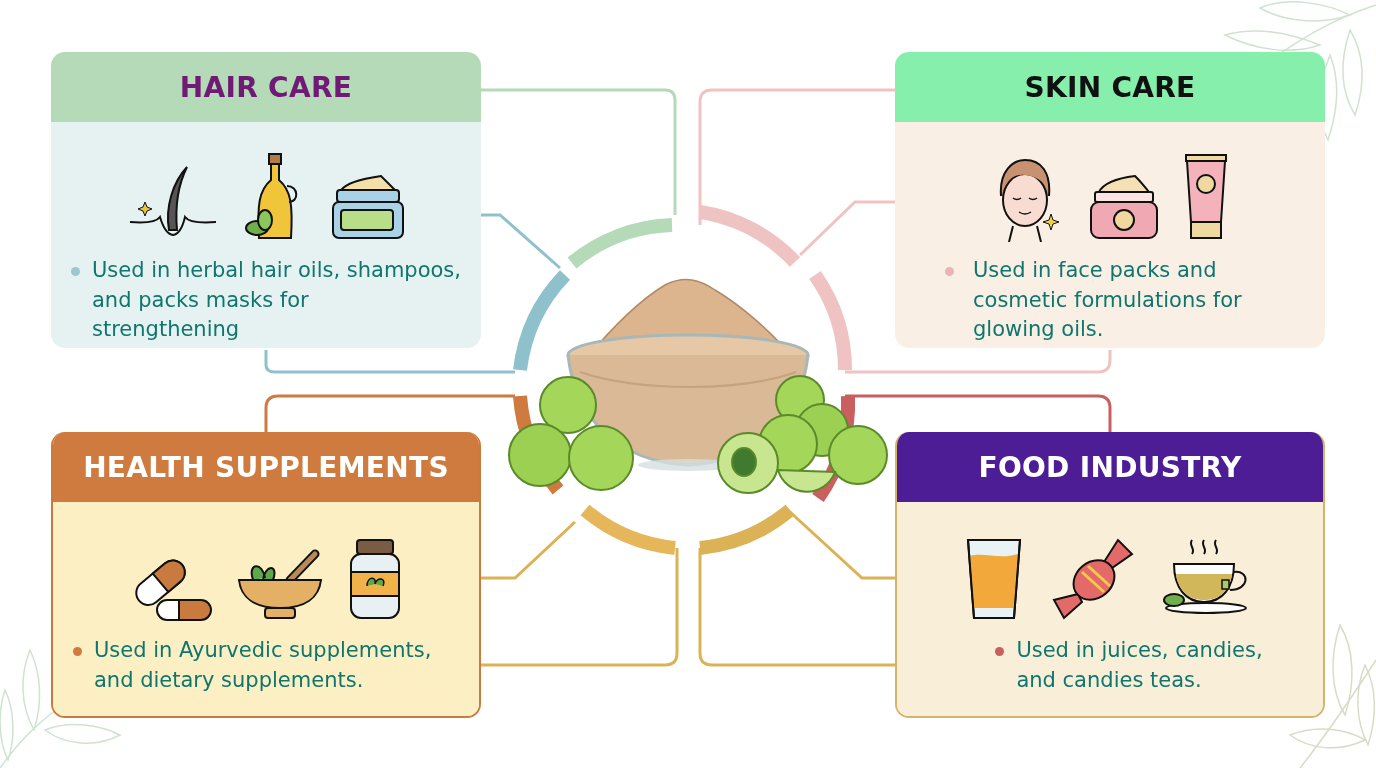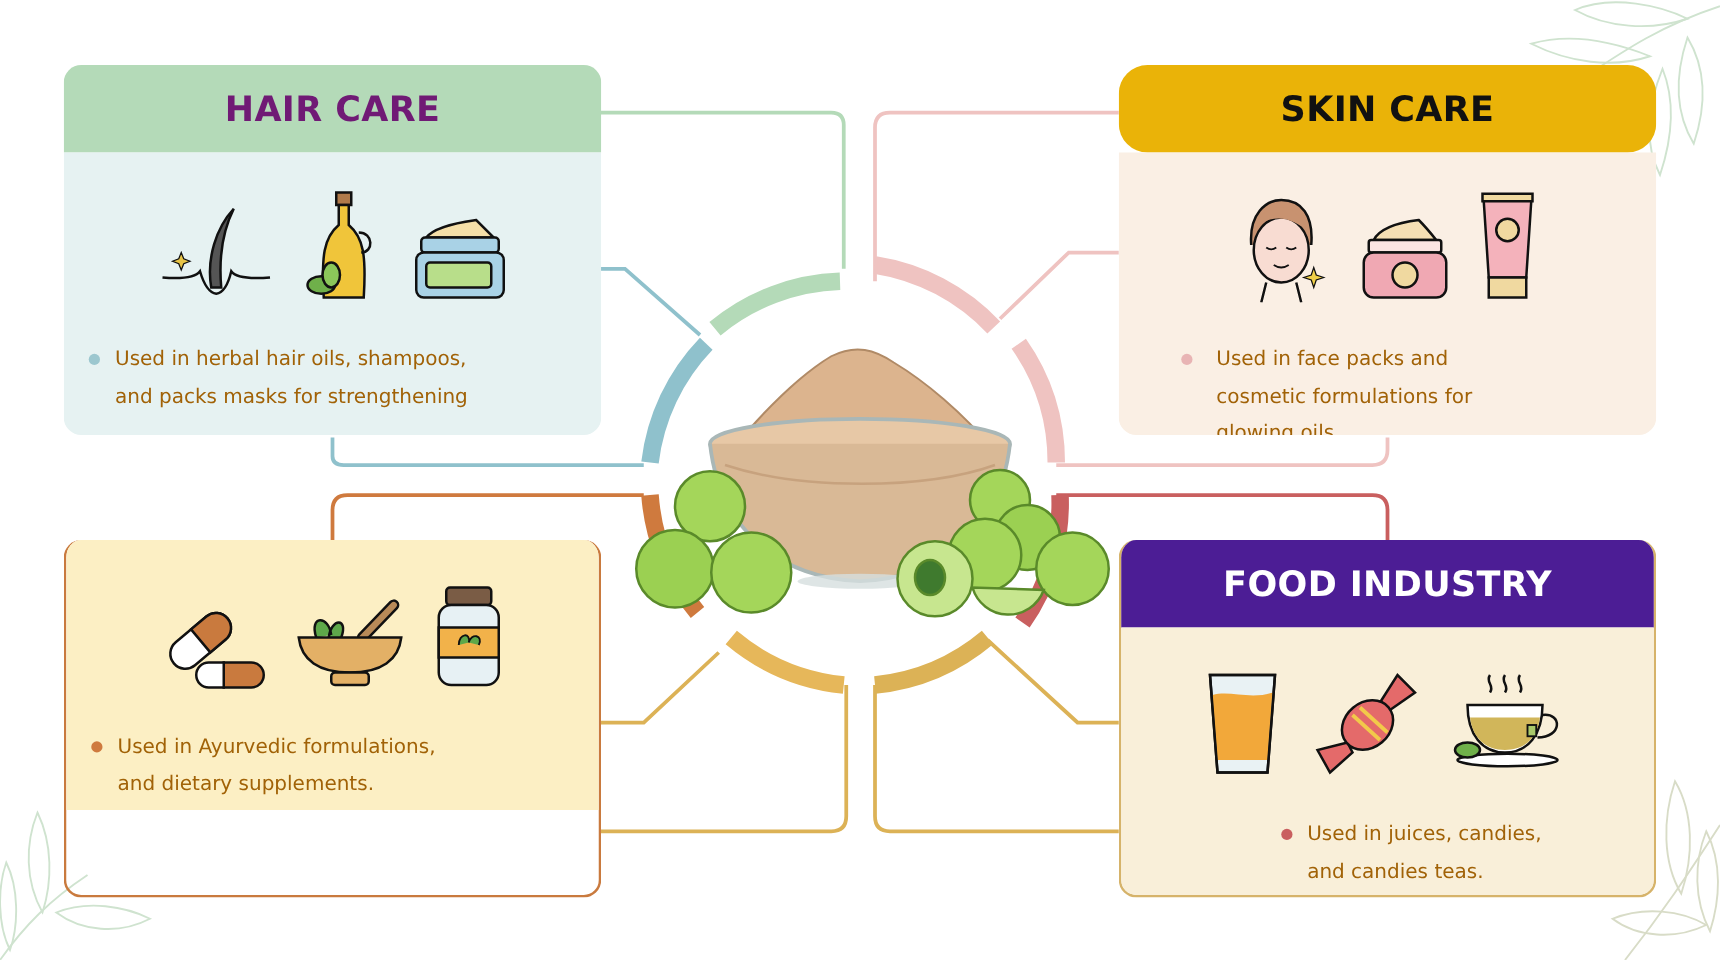--- a/index.html
+++ b/index.html
@@ -23,32 +23,32 @@
     letter-spacing: 0.3px;
   }
   .card-body { position: relative; padding: 0 20px; }
   .icon-row {
     display: flex; justify-content: center; align-items: flex-end; gap: 22px;
     height: 120px; padding-top: 14px;
   }
   .icon-row svg { display: block; }
   .bullet {
     display: flex; align-items: flex-start; gap: 12px;
-    font-size: 16px; line-height: 29.5px; color: #a16207;
-    margin-top: 30px;
+    font-size: 21px; line-height: 29.5px; color: #0f766e;
+    margin-top: 14px;
   }
   .dot { width: 9px; height: 9px; border-radius: 50%; margin-top: 11px; flex: 0 0 9px; }
 
   #hair { left: 51px; top: 52px; height: 296px; }
   #hair .card-header { background: #b4dab8; color: #701a75; }
   #hair .card-body { background: #e6f2f2; height: 226px; }
   #hair .bullet { padding-left: 0; }
 
   #skin { left: 895px; top: 52px; height: 296px; }
-  #skin .card-header { background: #eab308; color: #111; border-radius: 23px; }
+  #skin .card-header { background: #86efac; color: #111; }
   #skin .card-body { background: #faefe4; height: 226px; }
   #skin .bullet { padding-left: 30px; gap: 19px; }
 
   #health { left: 51px; top: 432px; height: 286px; border: 2px solid #c97a3e; border-top: none; }
   #health .card-header { background: #cf7a3e; color: #fff; margin: 0 -2px; }
   #health .card-body { background: #fcefc4; height: 216px; }
 
   #food { left: 895px; top: 432px; height: 286px; border: 2px solid #d6b36a; border-top: none; }
   #food .card-header { background: #4c1d95; color: #fff; margin: 0 -2px; }
   #food .card-body { background: #f9efd9; height: 216px; }
@@ -194,20 +194,21 @@
       <span>
         <span>Used in face packs and</span><br>
         <span>cosmetic formulations for</span><br>
         <span>glowing oils.</span>
       </span>
     </div>
   </div>
 </div>
 
 <div class="card" id="health">
+  <div class="card-header">HEALTH SUPPLEMENTS</div>
   <div class="card-body">
     <div class="icon-row">
       <svg width="84" height="70" viewBox="0 0 84 70">
         <g transform="rotate(-40 30 32)">
           <rect x="4" y="20" width="56" height="24" rx="12" fill="#fff" stroke="#111" stroke-width="2"></rect>
           <path d="M32 20 L48 20 A12 12 0 0 1 48 44 L32 44Z" fill="#c97a3e" stroke="#111" stroke-width="2"></path>
         </g>
         <path d="M50 48 L72 48 A10 10 0 0 1 72 68 L50 68Z" fill="#c97a3e" stroke="#111" stroke-width="2"></path>
         <path d="M50 48 L38 48 A10 10 0 0 0 38 68 L50 68Z" fill="#fff" stroke="#111" stroke-width="2"></path>
       </svg>
@@ -221,21 +222,21 @@
       <svg width="56" height="86" viewBox="0 0 56 86">
         <rect x="10" y="4" width="36" height="14" rx="3" fill="#7a5c45" stroke="#111" stroke-width="2"></rect>
         <rect x="4" y="18" width="48" height="64" rx="10" fill="#e7f1f4" stroke="#111" stroke-width="2"></rect>
         <rect x="4" y="36" width="48" height="24" fill="#f2b24a" stroke="#111" stroke-width="2"></rect>
         <path d="M20 50 C20 40 30 40 28 48 M28 48 C30 40 40 42 36 50" fill="#5ea84a" stroke="#111" stroke-width="1.5"></path>
       </svg>
     </div>
     <div class="bullet">
       <span class="dot" style="background:#cf7a3e"></span>
       <span>
-        <span>Used in Ayurvedic formulations,</span><br>
+        <span>Used in Ayurvedic supplements,</span><br>
         <span>and dietary supplements.</span>
       </span>
     </div>
   </div>
 </div>
 
 <div class="card" id="food">
   <div class="card-header">FOOD INDUSTRY</div>
   <div class="card-body">
     <div class="icon-row">

